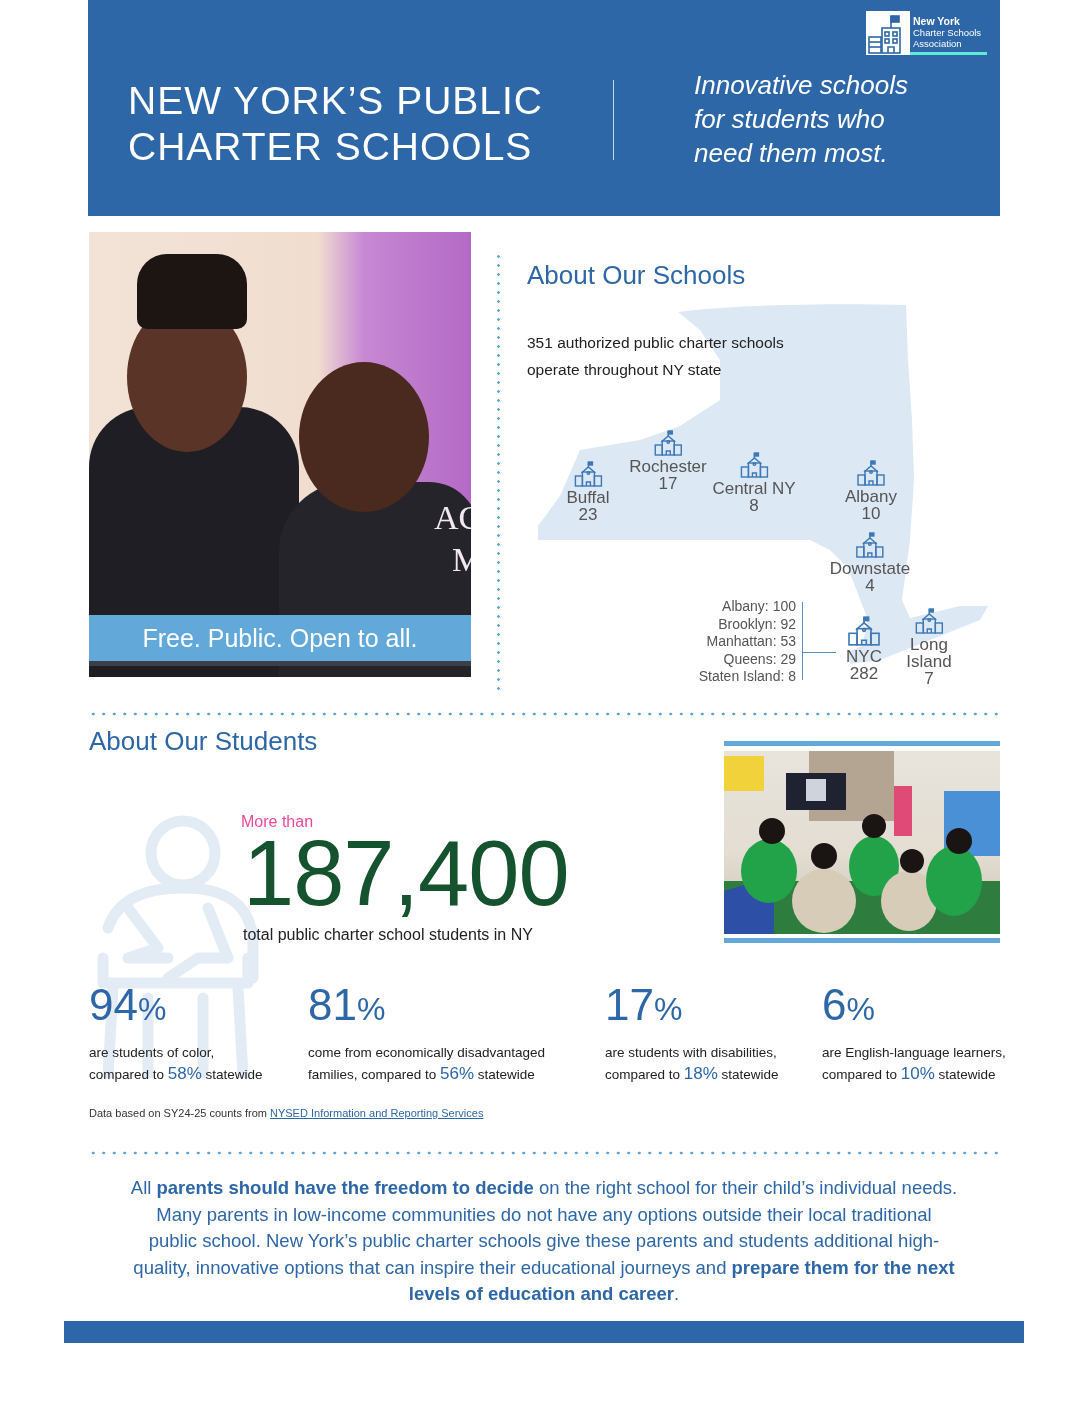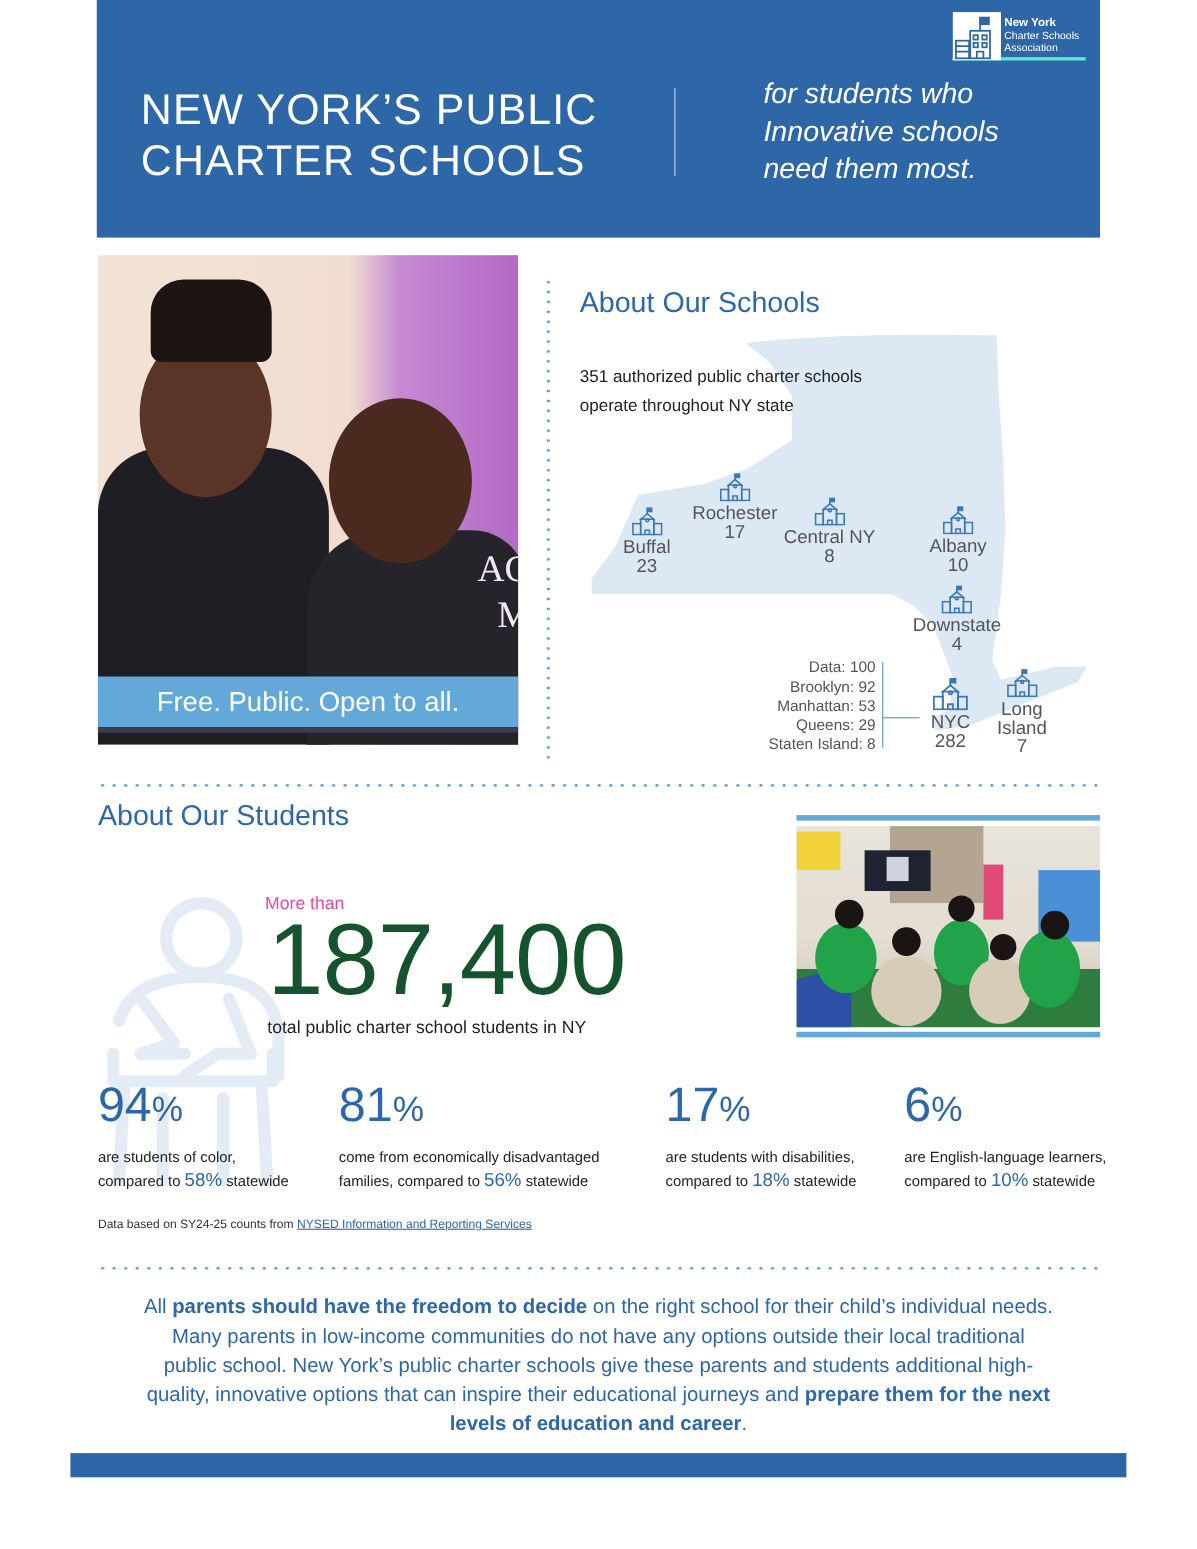--- a/index.html
+++ b/index.html
@@ -123,22 +123,22 @@
 </head>
 <body>
 
 <div class="header">
   <div class="header-title">
     <div>NEW YORK’S PUBLIC</div>
     <div>CHARTER SCHOOLS</div>
   </div>
   <div class="header-divider"></div>
   <div class="header-tagline">
+    <div>Innovative schools</div>
     <div>for students who</div>
-    <div>Innovative schools</div>
     <div>need them most.</div>
   </div>
   <div class="logo">
     <svg class="logo-icon" viewBox="0 0 44 44">
       <rect x="0" y="0" width="44" height="44" fill="#ffffff"></rect>
       <g fill="none" stroke="#2e67a7" stroke-width="1.6">
         <rect x="3" y="26" width="12" height="16"></rect>
         <line x1="3" y1="31" x2="15" y2="31"></line>
           <line x1="3" y1="36" x2="15" y2="36"></line>
         <rect x="16" y="17" width="18" height="25"></rect>
@@ -294,21 +294,21 @@
         <circle cx="15" cy="12" r="1.3"></circle>
         <path d="M13 25 v-4 h4 v4"></path>
       </g>
     </svg>
   <div>Long</div>
   <div>Island</div>
   <div>7</div>
 </div>
 
 <div class="boroughs">
-  <div>Data: 100</div>
+  <div>Albany: 100</div>
   <div>Brooklyn: 92</div>
   <div>Manhattan: 53</div>
   <div>Queens: 29</div>
   <div>Staten Island: 8</div>
 </div>
 <div class="borough-bracket"></div>
 <div class="borough-connector"></div>
 
 <div class="horiz-dots" style="top:712px;"></div>
 

